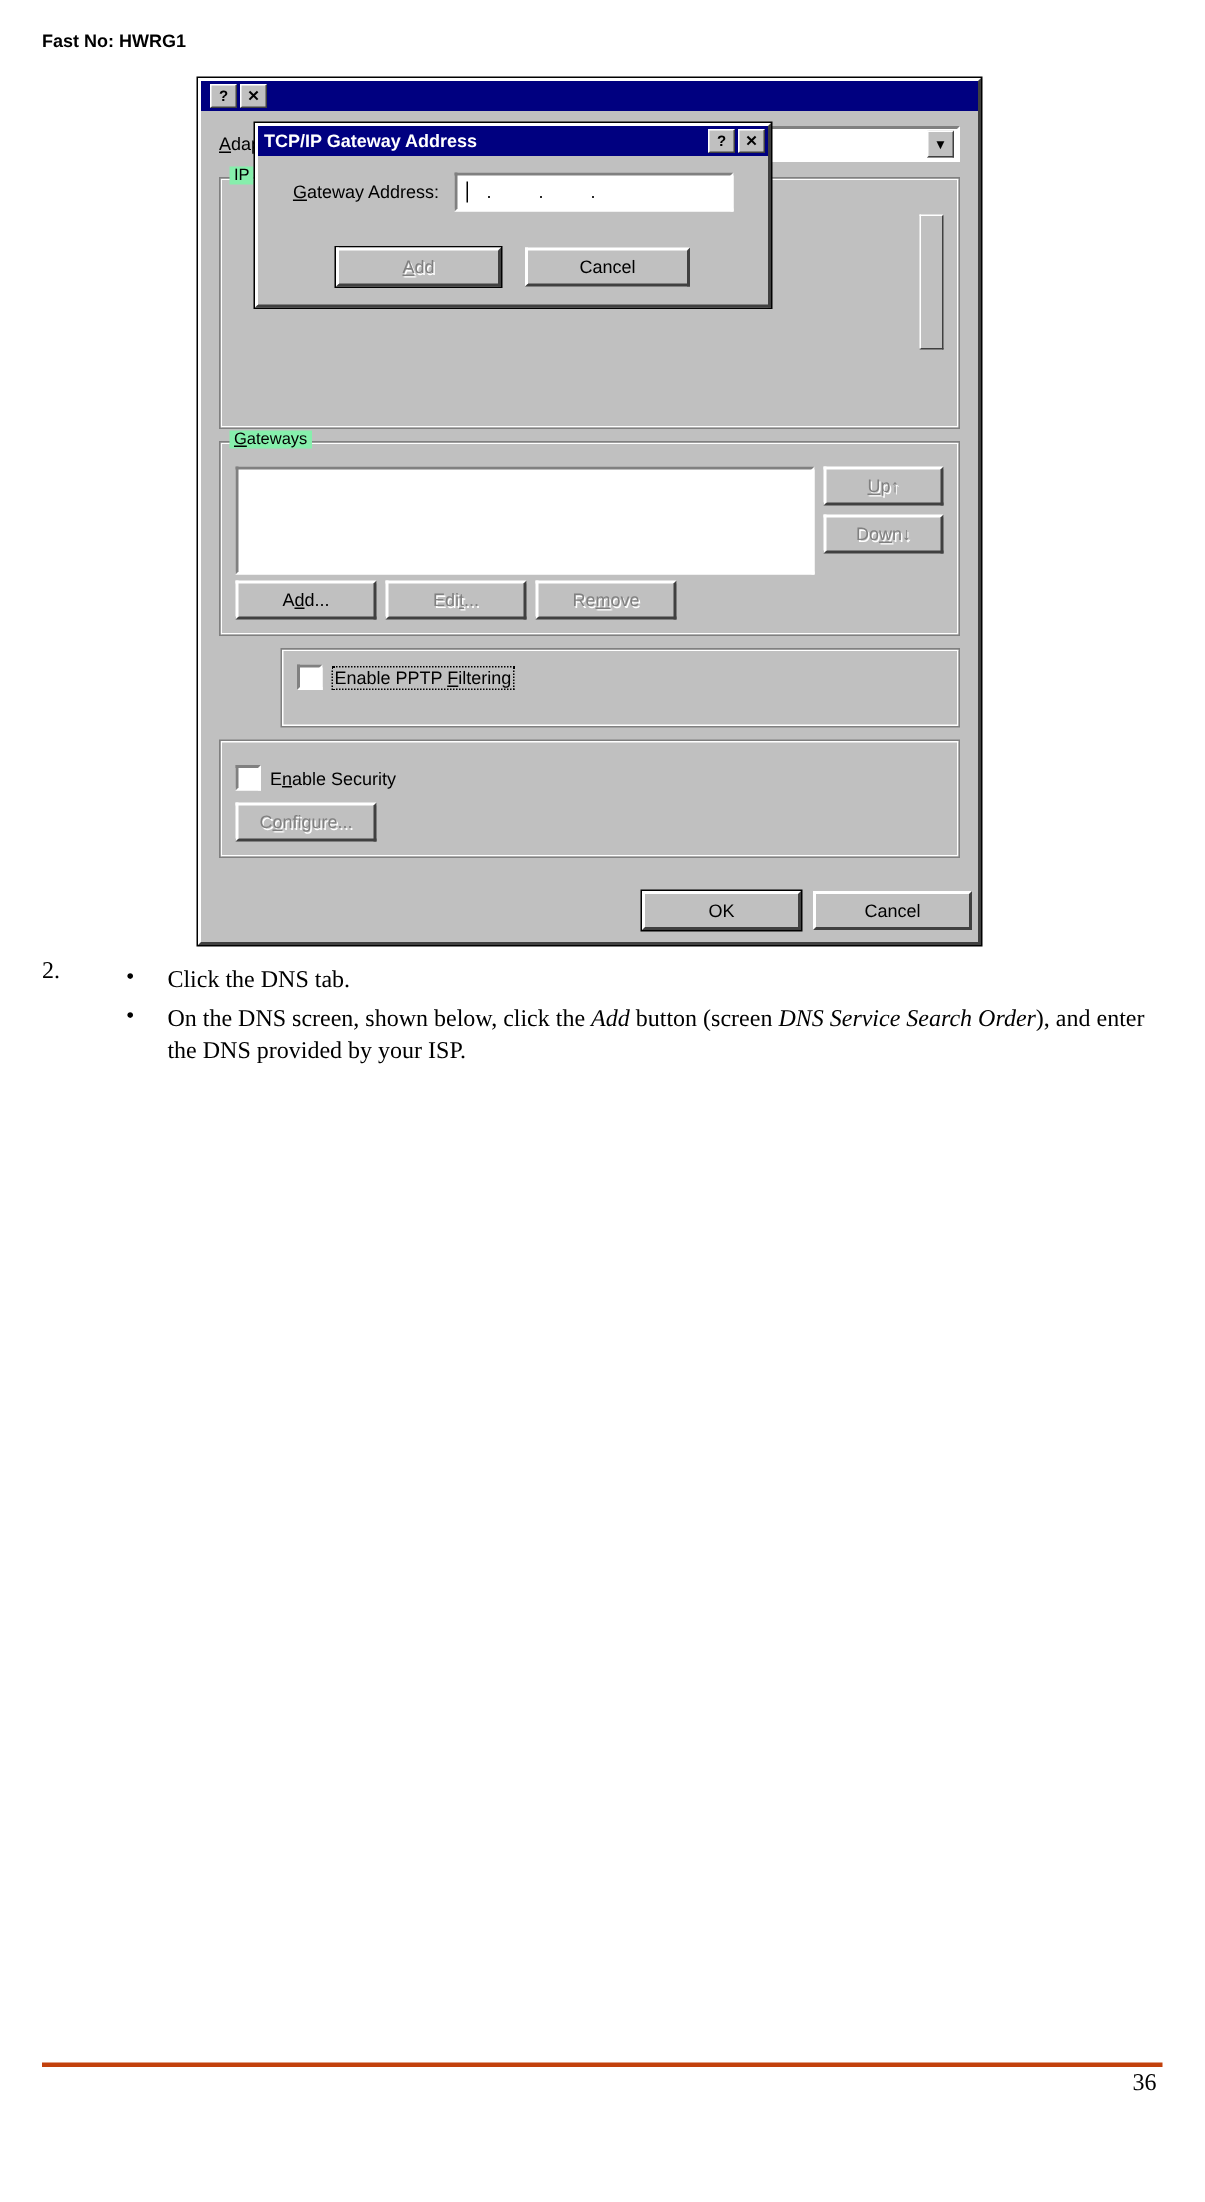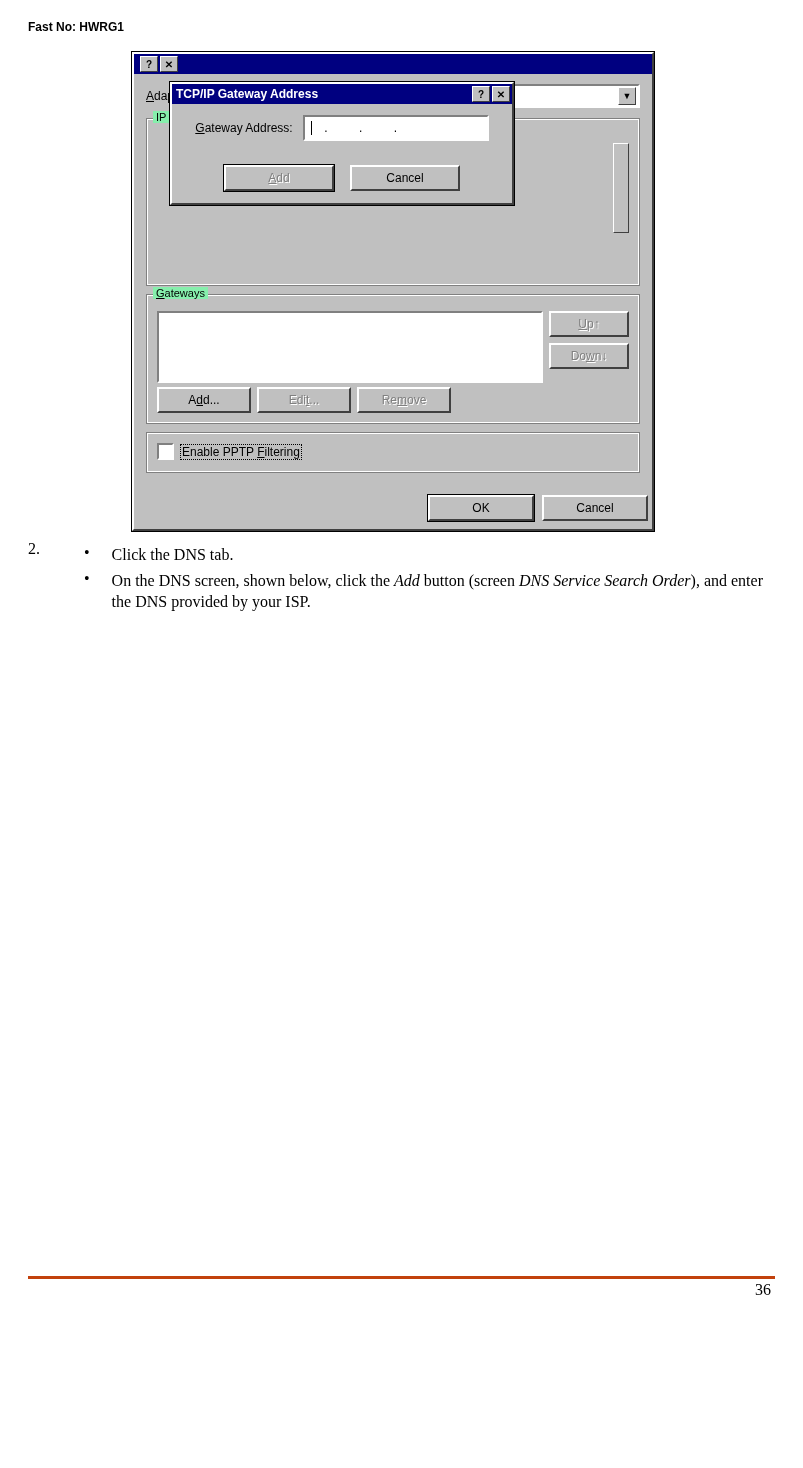--- a/index.html
+++ b/index.html
@@ -160,27 +160,34 @@
             <span class="btn small disabled">Do<span class="u">w</span>n↓</span>
           </div>
         </div>
         <div class="gw-edit-row">
           <span class="btn">A<span class="u">d</span>d...</span>
           <span class="btn disabled">Edi<span class="u">t</span>...</span>
           <span class="btn disabled">Re<span class="u">m</span>ove</span>
         </div>
       </div>
 
-      <div class="groupbox" style="padding-top:10px; padding-bottom:12px;">
+      <div class="groupbox" style="padding-top:10px; padding-bottom:24px;margin-left:41px;">
         <div class="chk-row">
           <span class="chk"></span>
           <span class="focus-rect">Enable PPTP <span class="u">F</span>iltering</span>
         </div>
       </div>
 
+      <div class="groupbox">
+        <div class="chk-row" style="margin-bottom:8px;">
+          <span class="chk"></span>
+          <span>E<span class="u">n</span>able Security</span>
+        </div>
+        <span class="btn disabled">C<span class="u">o</span>nfigure...</span>
+      </div>
 
       <div class="modal">
         <div class="titlebar">
           <span class="ttl">TCP/IP Gateway Address</span>
           <span class="tbtn">?</span>
           <span class="tbtn">✕</span>
         </div>
         <div class="modal-body">
           <div class="gw-addr-row">
             <span><span class="u">G</span>ateway Address:</span>

